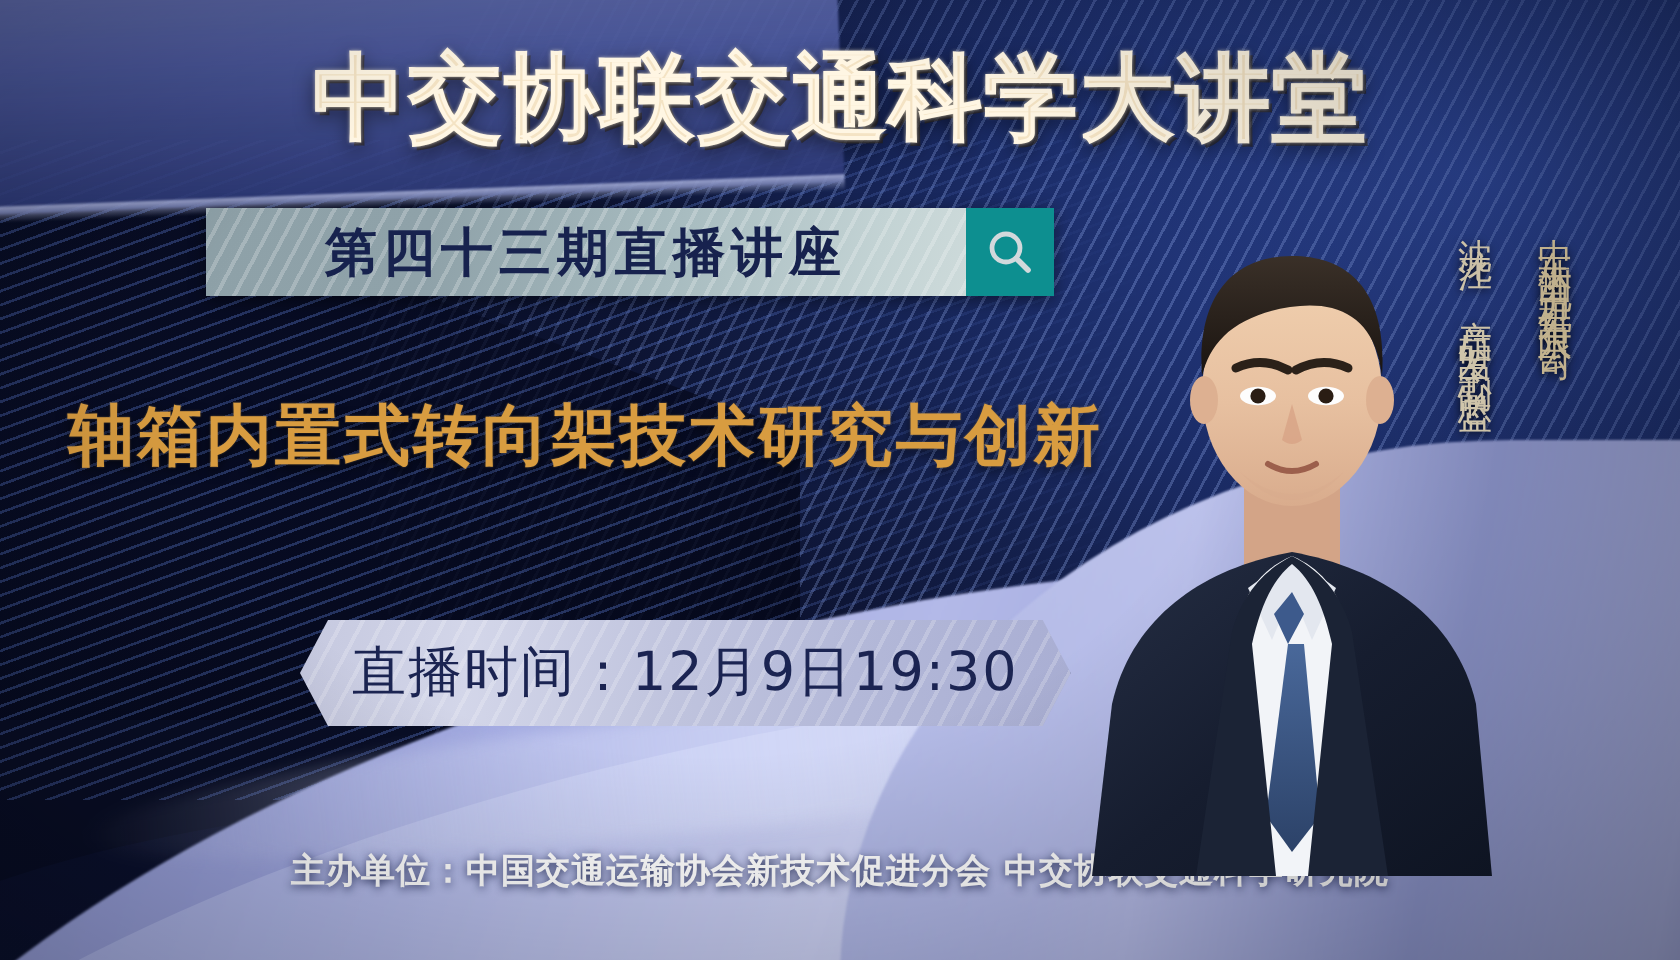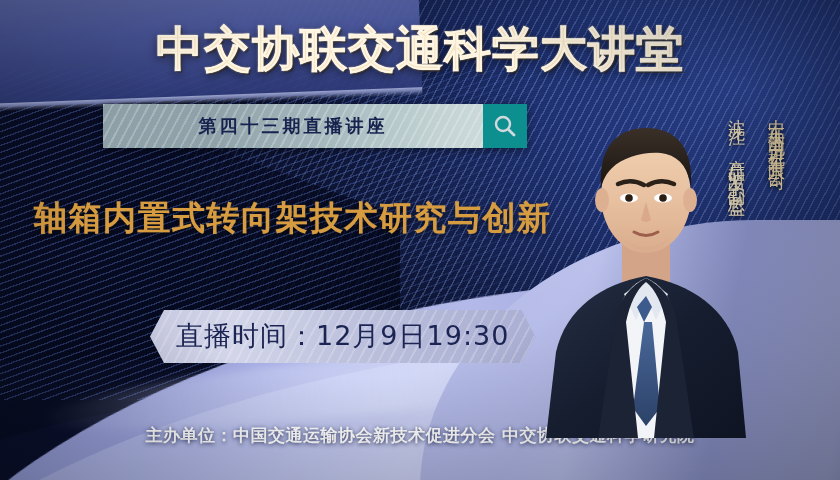--- a/index.html
+++ b/index.html
@@ -123,21 +123,21 @@
     background:linear-gradient(100deg,#8ea1a8 0%,#8fa2a9 30%,#a8bcc0 62%,#c3d3d4 88%,#cddada 100%);
     overflow:hidden;
   }
   .sub-bar:before{
     content:"";position:absolute;inset:0;
     background:repeating-linear-gradient(118deg,
       rgba(255,255,255,.22) 0 2px, rgba(255,255,255,0) 2px 8px);
   }
   .sub-text{
     position:relative;z-index:2;
-    font-size:18px;font-weight:700;letter-spacing:3px;
+    font-size:26px;font-weight:700;letter-spacing:3px;
     color:#17224e;font-family:"DejaVu Sans","Liberation Sans",sans-serif;
   }
   .sub-icon{
     width:44px;flex:0 0 44px;background:#0d8f90;
     display:flex;align-items:center;justify-content:center;
   }
   .sub-icon svg{display:block;}
 
   
   .topic{

